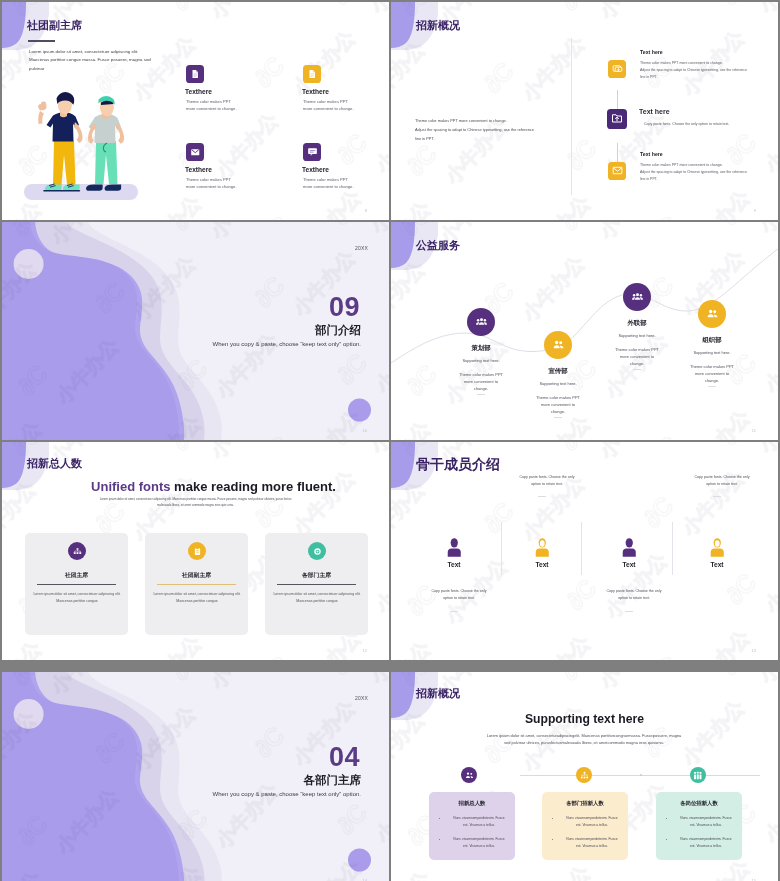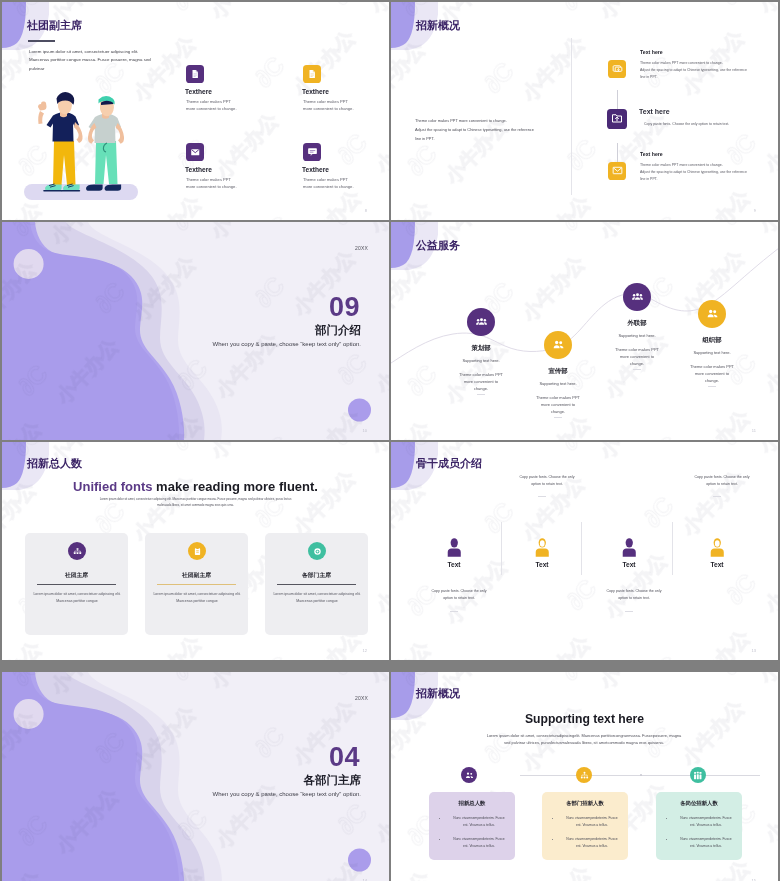--- a/index.html
+++ b/index.html
@@ -300,21 +300,21 @@
     <svg class="blobTL" viewBox="0 0 47 48" width="47" height="48">
         <path d="M0,0 H48 Q47,34 30,44 Q18,50 0,49 Z" fill="#eae7f5"></path>
         <path d="M0,0 H24 Q24,32 15,41 Q9,46 0,46 Z" fill="#a79cea"></path>
       </svg>
     <div class="wmbox" style="position: absolute; left: 0px; top: 0px; width: 387px; height: 218px; pointer-events: none;">
         <svg width="387" height="218" style="display:block">
           <rect width="387" height="218" fill="url(#wmpat)"></rect>
         </svg>
       </div>
     <div class="stitle" style="left:25px;top:14px;font-size:11px;letter-spacing:0;">招新总人数</div>
-    <div class="s5-h" style="left:0;top:37px;width:387px;text-align:center;"><span class="pu">Unified fonts </span><span>make reading more fluent.</span></div>
+    <div class="s5-h" style="left:18px;top:37px;width:387px;text-align:center;"><span class="pu">Unified fonts </span><span>make reading more fluent.</span></div>
     <div class="s5-p" style="left:96px;top:55px;">Lorem ipsum dolor sit amet, consectetuer adipiscing elit. Maecenas porttitor congue massa. Fusce posuere, magna sed pulvinar ultricies, purus lectus malesuada libero, sit amet commodo magna eros quis urna.</div>
     <div class="card" style="left:23px;top:91px;width:103px;height:102px;"></div>
     <div class="cic" style="left:66px;top:100px;background:#56307e;">
         <span><svg width="9" height="9" viewBox="0 0 24 24">
             <rect x="9.5" y="3" width="5" height="4.4" rx="0.6" fill="#fff"></rect>
             <path d="M12 7.4v3.4M4.5 14.2v-3.4h15v3.4" stroke="#fff" stroke-width="1.5" fill="none"></path>
             <rect x="2.2" y="14.2" width="4.8" height="4.2" rx="0.6" fill="#fff"></rect>
             <rect x="9.6" y="14.2" width="4.8" height="4.2" rx="0.6" fill="#fff"></rect>
             <rect x="17" y="14.2" width="4.8" height="4.2" rx="0.6" fill="#fff"></rect>
           </svg></span>
@@ -351,21 +351,21 @@
   <div class="slide c1 r2">
     <svg class="blobTL" viewBox="0 0 47 48" width="47" height="48">
         <path d="M0,0 H48 Q47,34 30,44 Q18,50 0,49 Z" fill="#eae7f5"></path>
         <path d="M0,0 H24 Q24,32 15,41 Q9,46 0,46 Z" fill="#a79cea"></path>
       </svg>
     <div class="wmbox" style="position: absolute; left: 0px; top: 0px; width: 387px; height: 218px; pointer-events: none;">
         <svg width="387" height="218" style="display:block">
           <rect width="387" height="218" fill="url(#wmpat)"></rect>
         </svg>
       </div>
-    <div class="stitle" style="left:25px;top:14px;font-size:11px;letter-spacing:0;">骨干成员介绍</div>
+    <div class="stitle" style="left:25px;top:14px;font-size:14px;letter-spacing:0;">骨干成员介绍</div>
     <span style="position:absolute;left:56px;top:96px;"><svg width="14.5" height="19" viewBox="0 0 28 36">
           <ellipse cx="14" cy="9" rx="7" ry="9" fill="#56307e"></ellipse>
           <path d="M1.4 36V26.5c0-3.9 3.2-6.5 7-6.5h11.2c3.8 0 7 2.6 7 6.5V36z" fill="#56307e"></path>
         </svg></span>
     <div class="s6-t" style="left:33px;top:119px;">Text</div>
     <div class="s6-d" style="left:23px;top:146px;">Copy paste fonts. Choose the only
 option to retain text.</div>
     <div class="s6-dash" style="left:59px;top:169px;"></div>
     <span style="position:absolute;left:144px;top:96px;"><svg width="14.5" height="19" viewBox="0 0 28 36">
           <ellipse cx="14" cy="9" rx="7" ry="9" fill="#f0b323"></ellipse>

